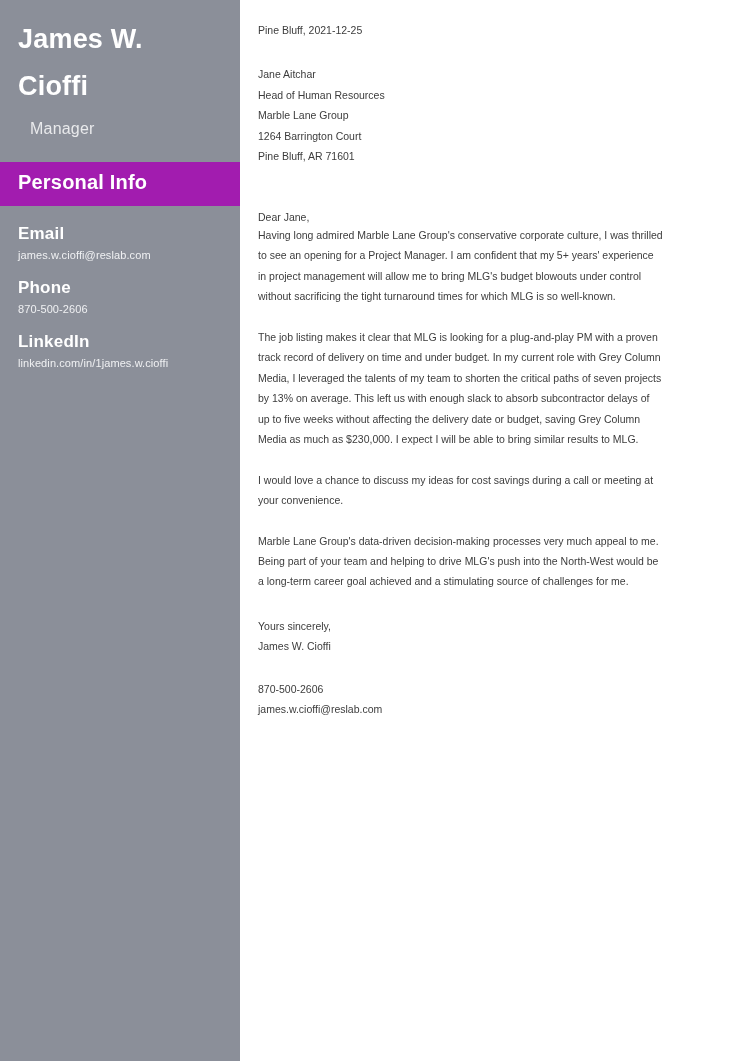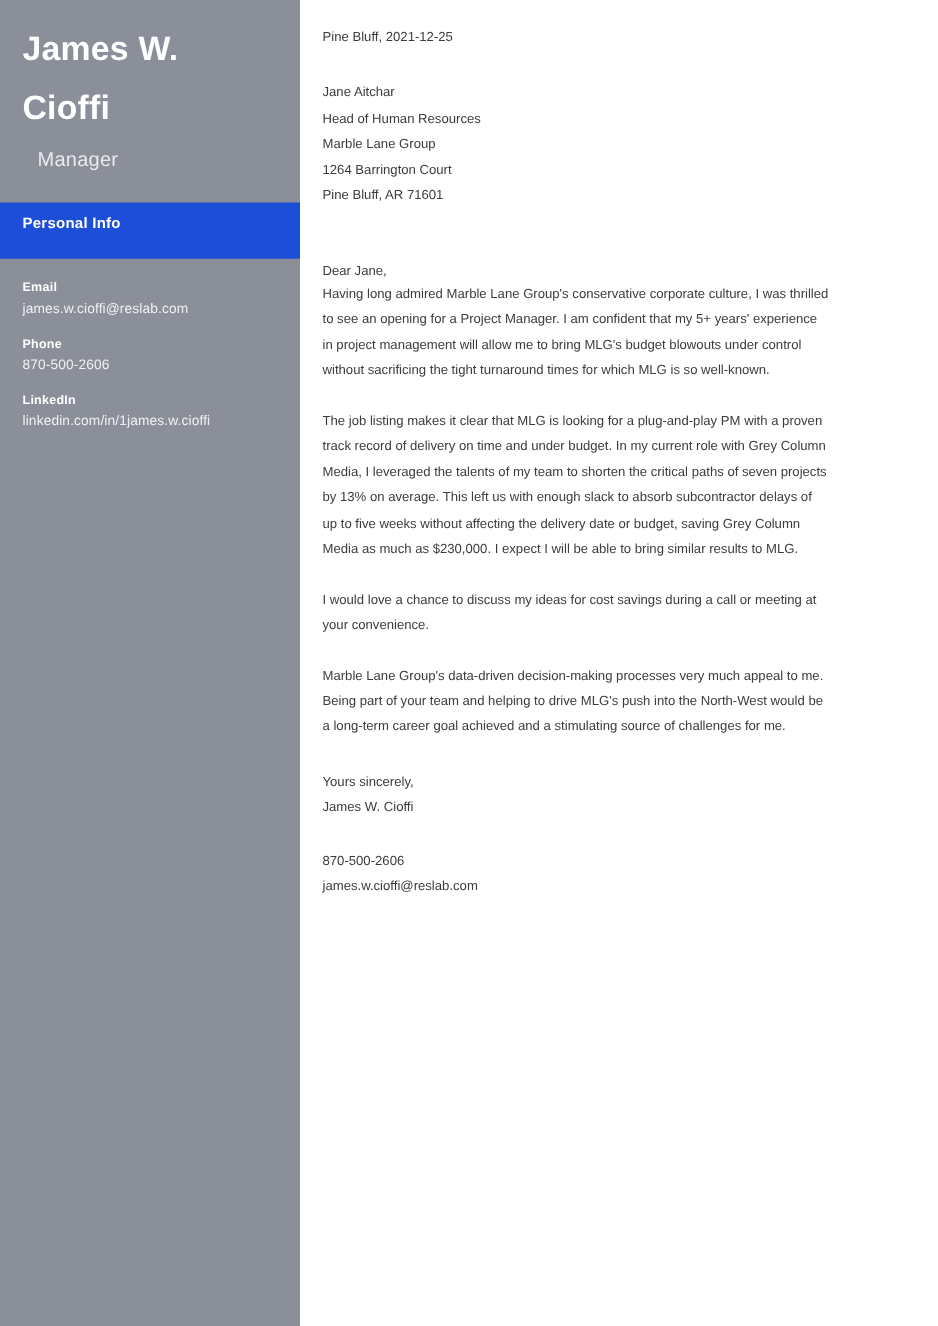--- a/index.html
+++ b/index.html
@@ -47,35 +47,35 @@
   }
   .job-title {
     font-size: 16px;
     color: #e9eaec;
     font-weight: normal;
     padding: 0 18px;
     margin: 0 0 24px 12px;
     letter-spacing: 0.2px;
   }
   .section-header {
-    background: #1d4ed8;
+    background: #a21caf;
     color: #ffffff;
-    font-size: 12px;
+    font-size: 20px;
     font-weight: bold;
-    padding: 9px 18px 22px 18px;
+    padding: 9px 18px 12px 18px;
     letter-spacing: 0.2px;
   }
   .info-list {
     padding: 18px 18px 0 18px;
   }
   .info-item {
     margin-bottom: 17px;
   }
   .info-label {
-    font-size: 10px;
+    font-size: 17px;
     font-weight: bold;
     color: #ffffff;
     margin-bottom: 5px;
     letter-spacing: 0.2px;
   }
   .info-value {
     font-size: 11px;
     color: #f0f1f3;
     letter-spacing: 0.1px;
     word-break: break-word;

